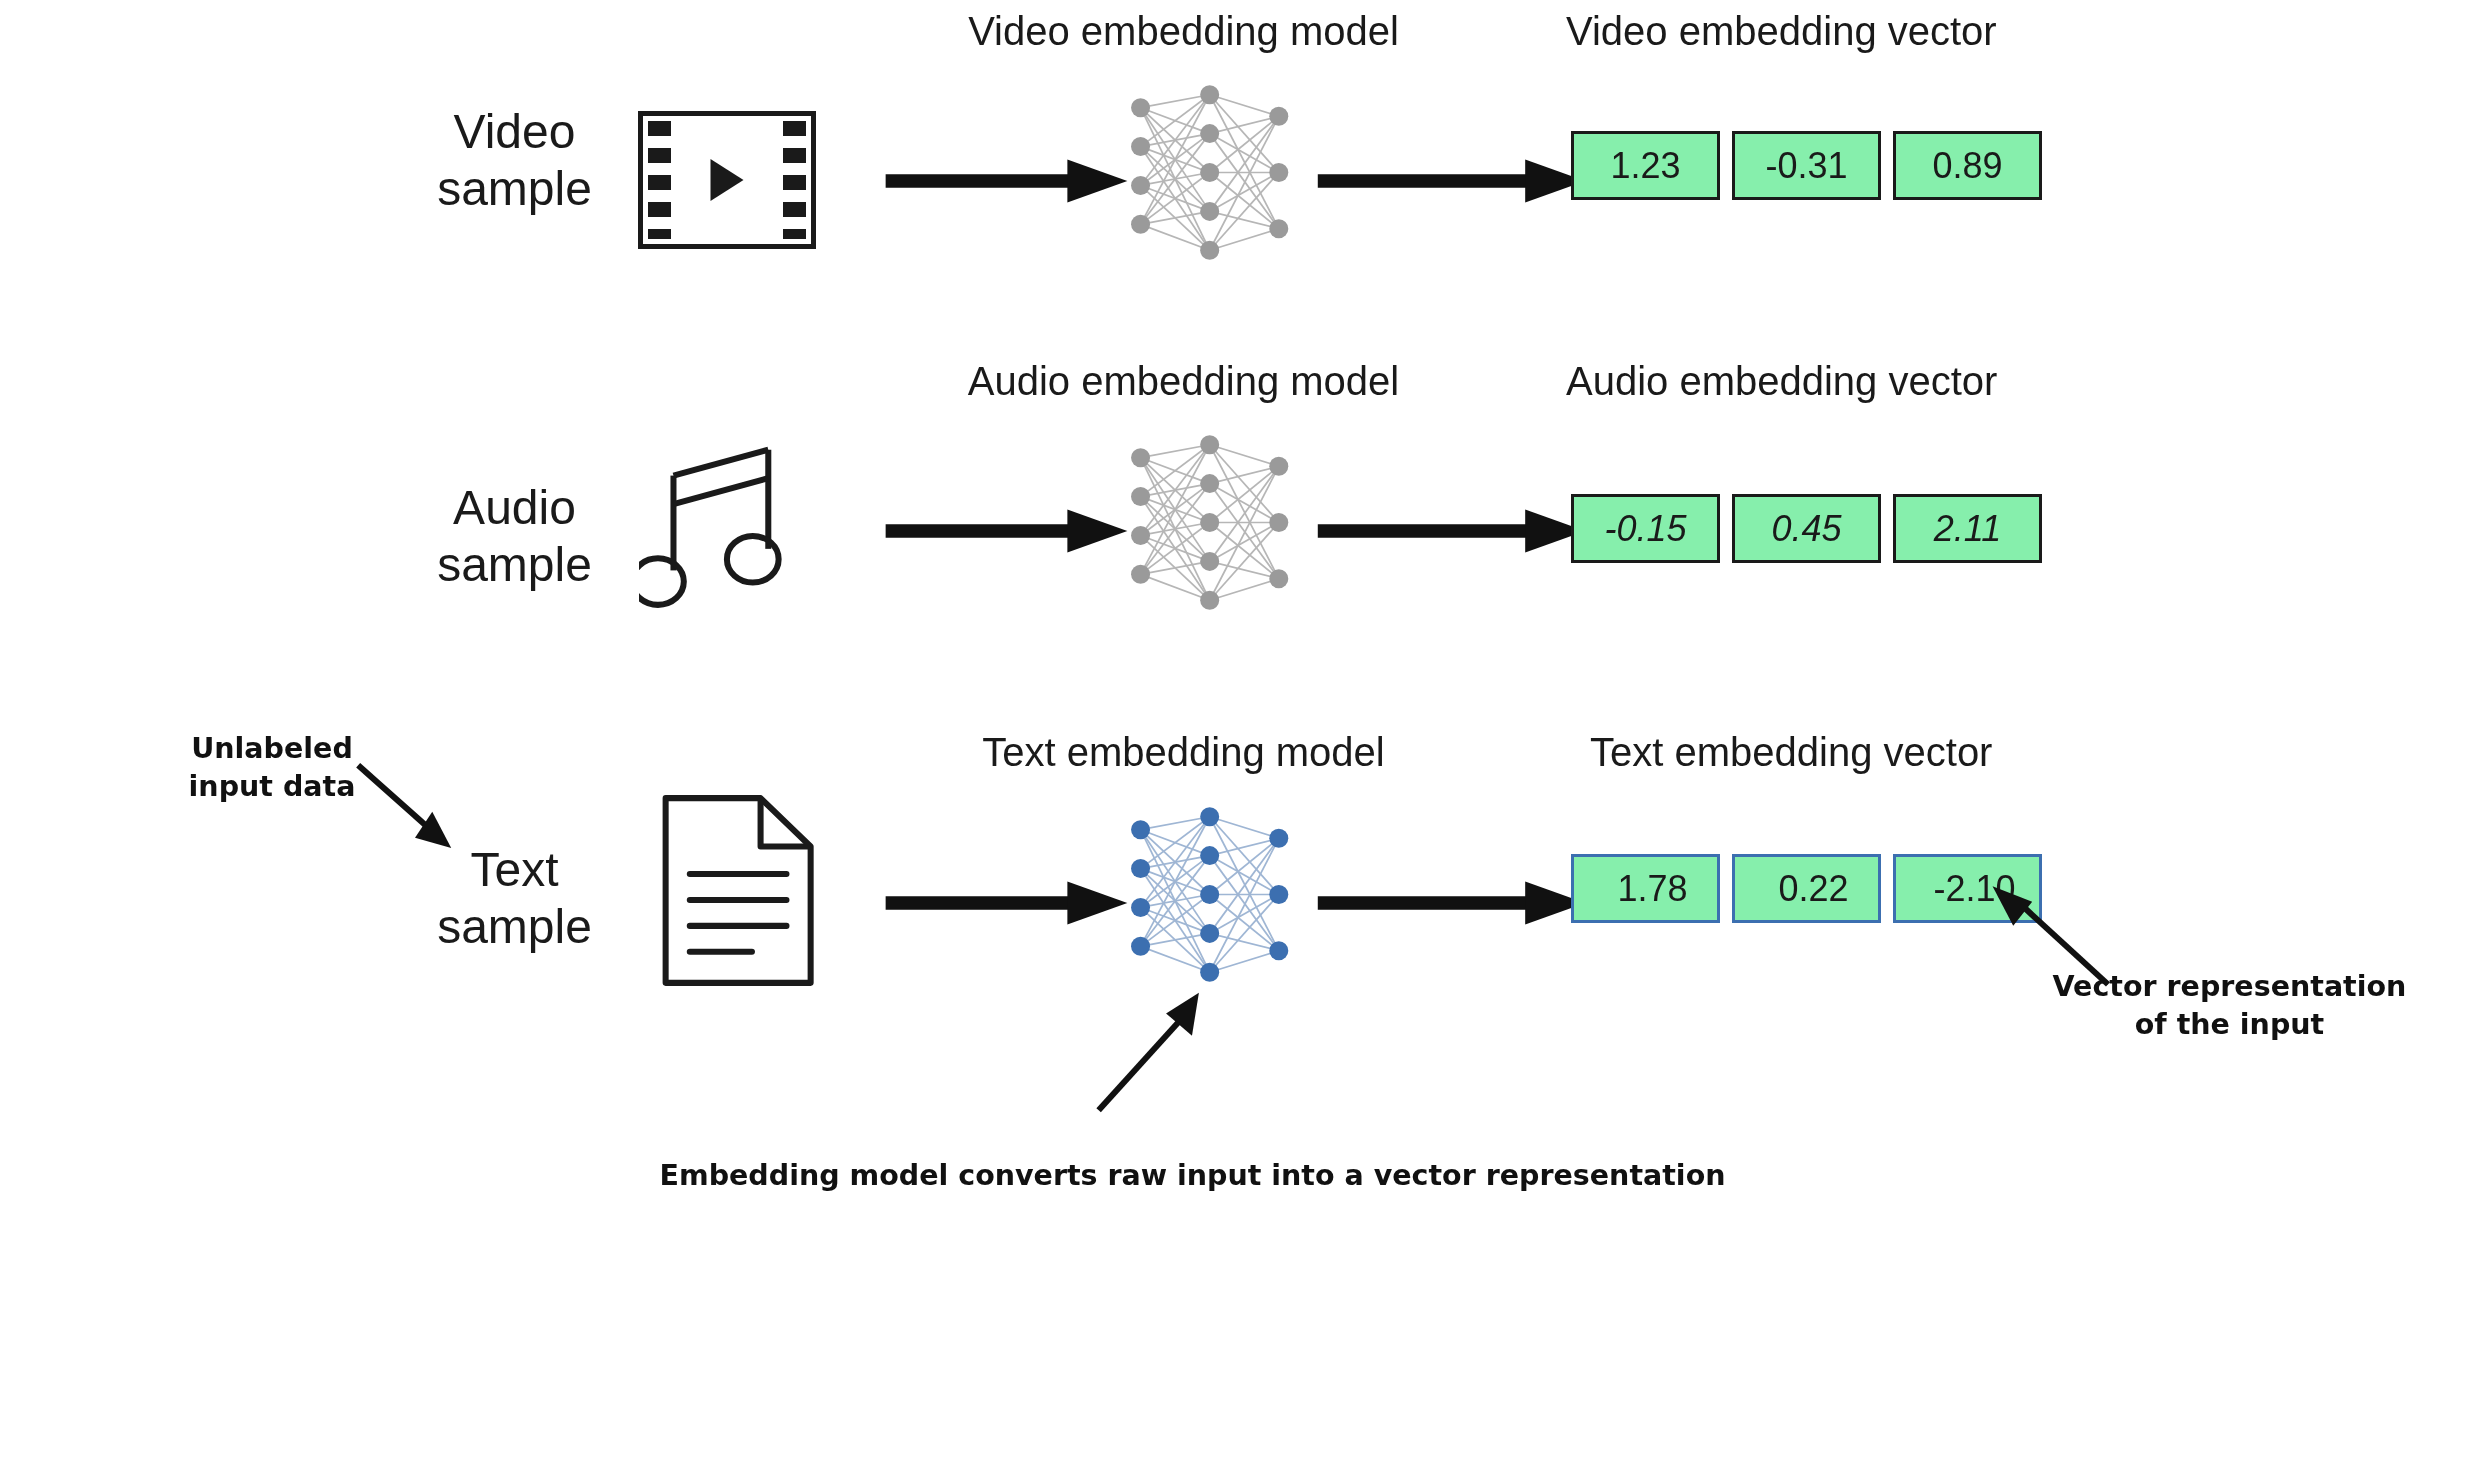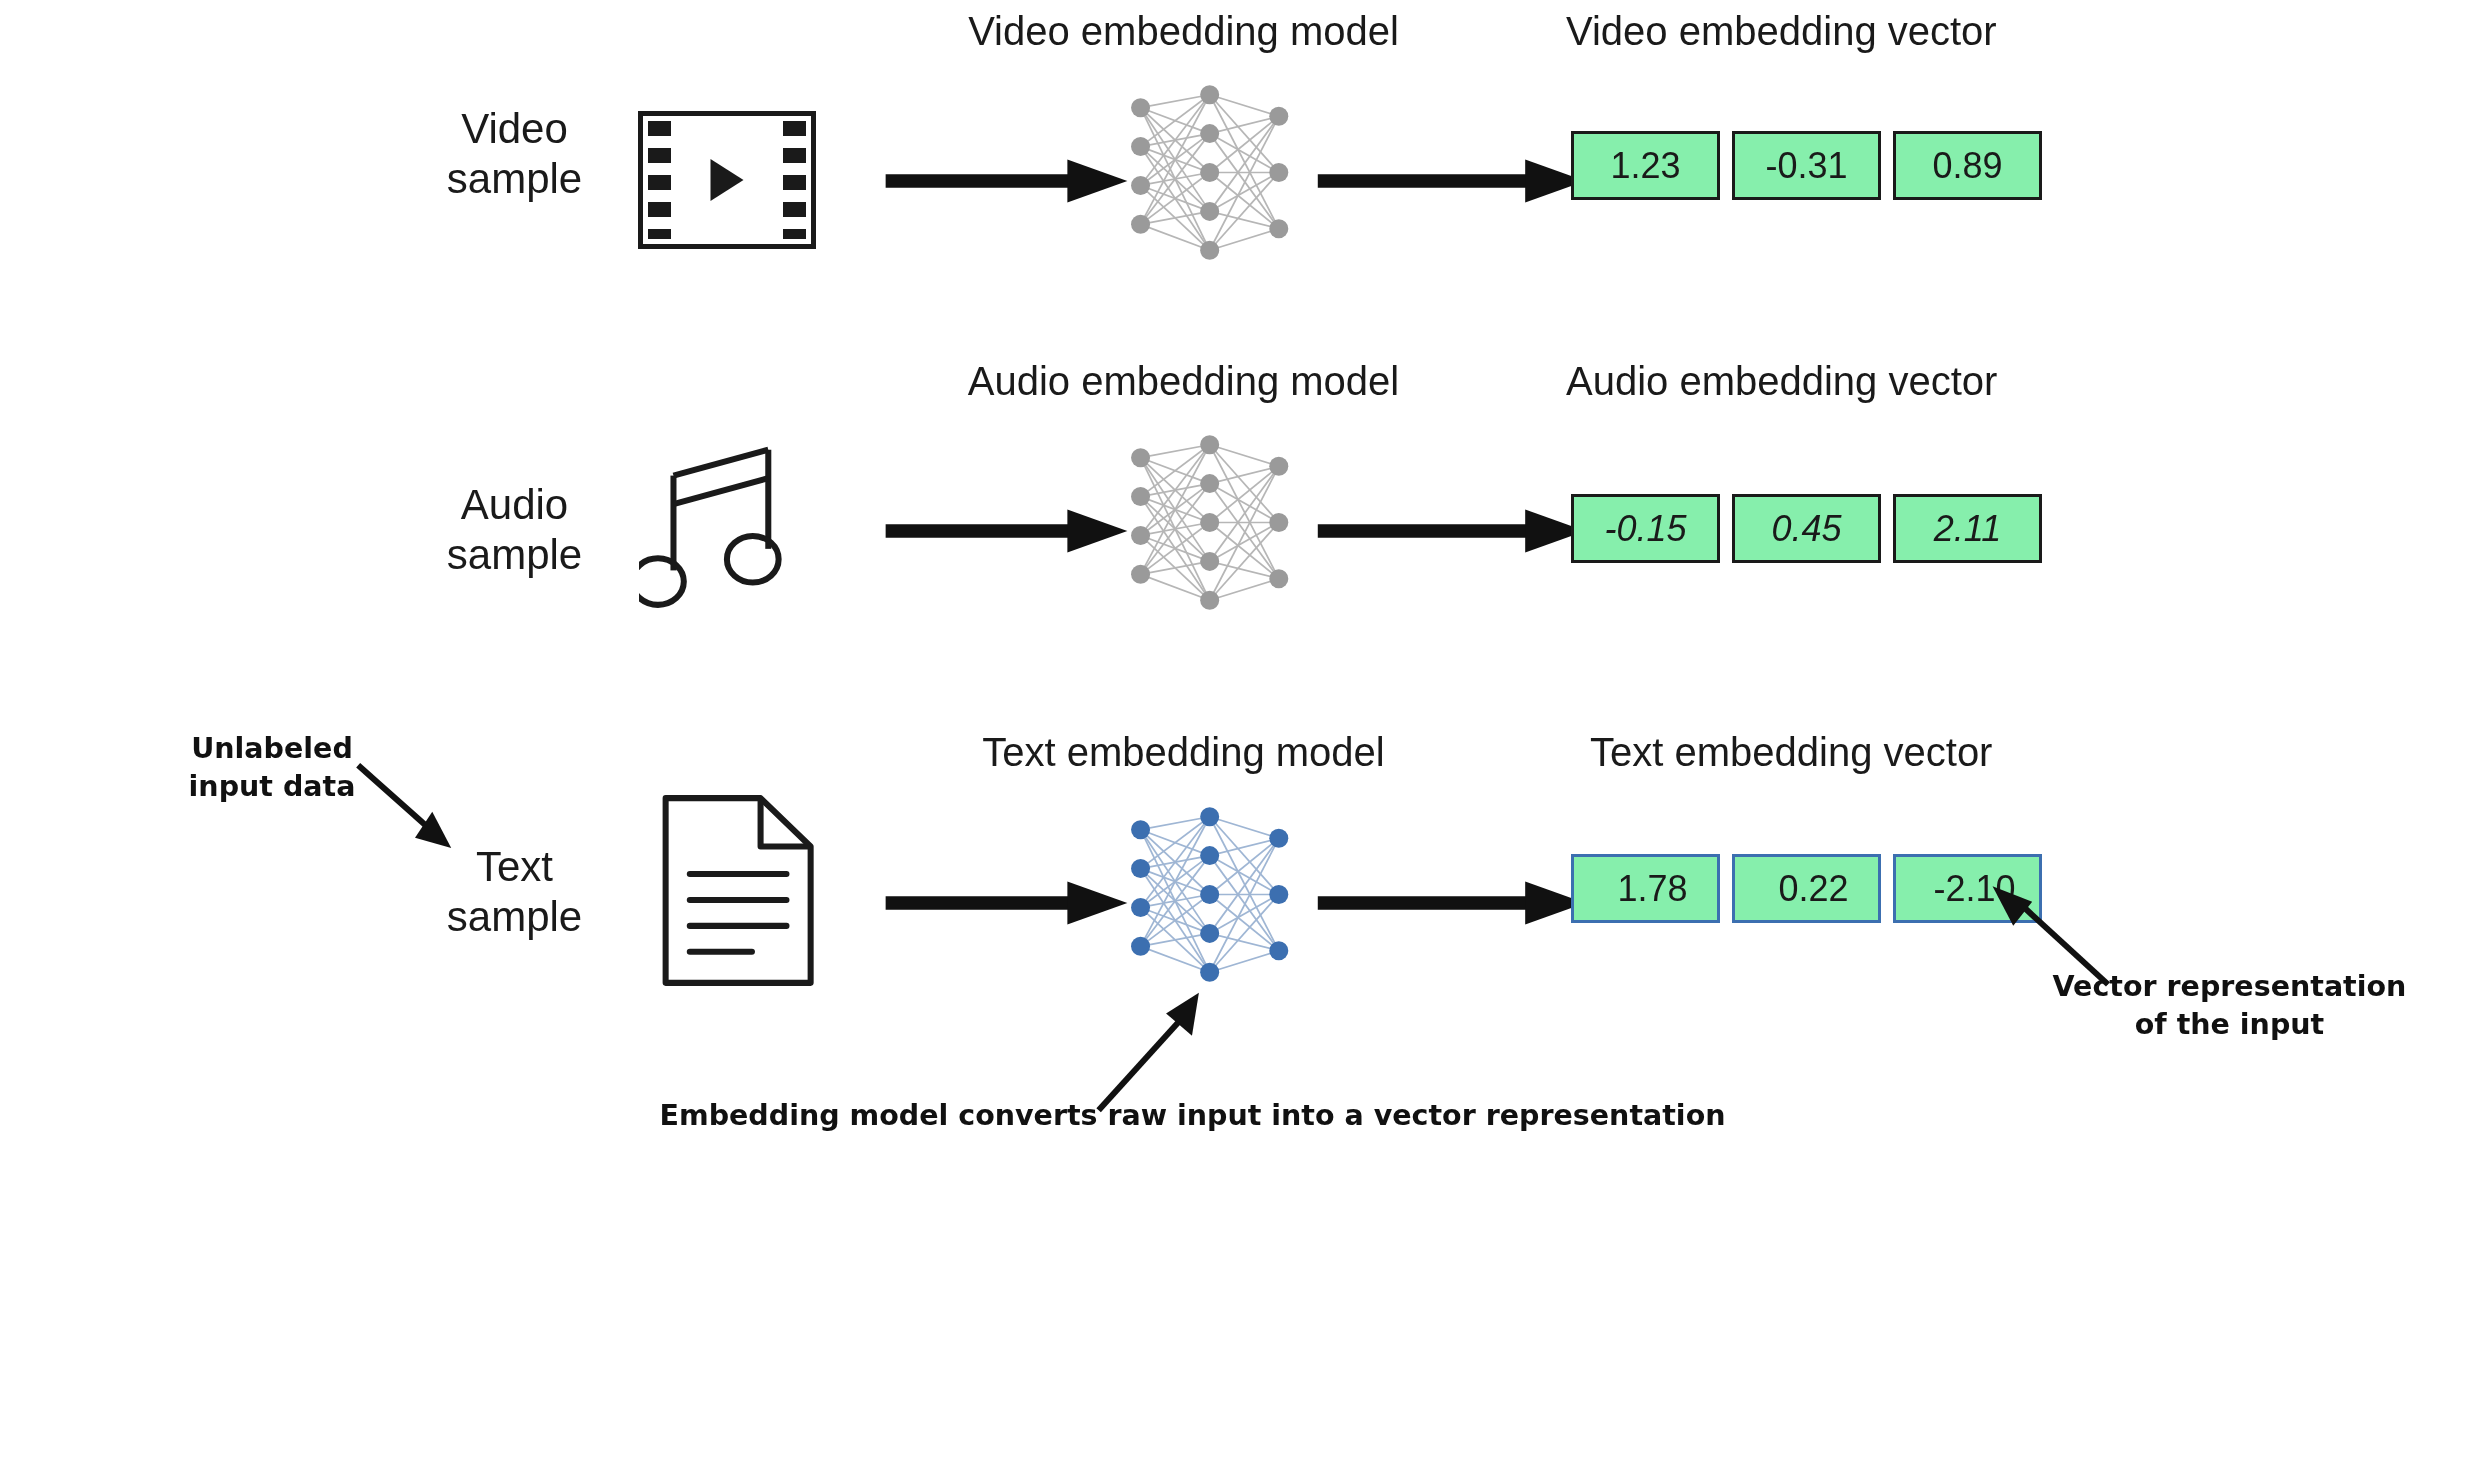--- a/index.html
+++ b/index.html
@@ -16,21 +16,21 @@
     overflow: hidden;
   }
   .canvas {
     position: absolute;
     inset: 0;
   }
   .abs { position: absolute; }
 
   
   .row-label {
-    font-size: 42px;
+    font-size: 48px;
     line-height: 1.18;
     text-align: center;
     color: #1a1a1a;
     font-weight: 400;
   }
   .model-title {
     font-size: 40px;
     color: #1a1a1a;
     text-align: center;
     white-space: nowrap;
@@ -406,17 +406,17 @@
   </svg>
   <div class="annot abs" style="left:2022px; top:968px; width:415px;">
     <div>Vector representation</div>
     <div>of the input</div>
   </div>
 
   <svg class="abs" style="left:1090px; top:989px;" width="121" height="130" viewBox="0 0 140 150">
     <line x1="10" y1="140" x2="108" y2="32" stroke="#111" stroke-width="7"></line>
     <polygon points="126,4 118,54 88,28" fill="#111"></polygon>
   </svg>
-  <div class="annot abs" style="left:605px; top:1097px; width:1175px;">Embedding model converts raw input into a vector representation</div>
+  <div class="annot abs" style="left:605px; top:1157px; width:1175px;">Embedding model converts raw input into a vector representation</div>
 
 
 </div>
 
 
 </body></html>

